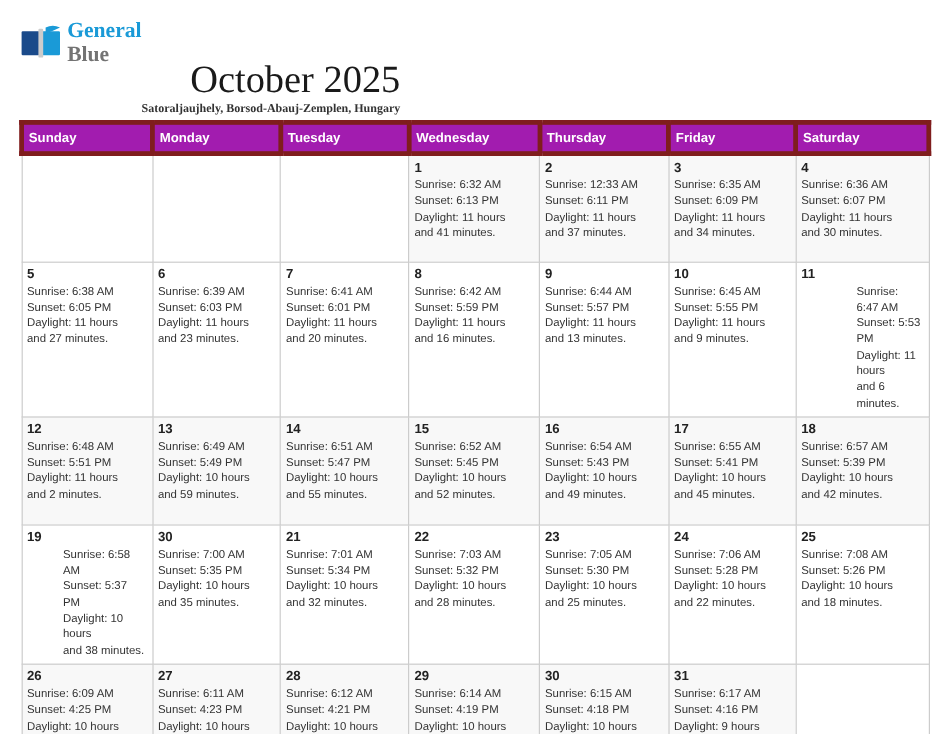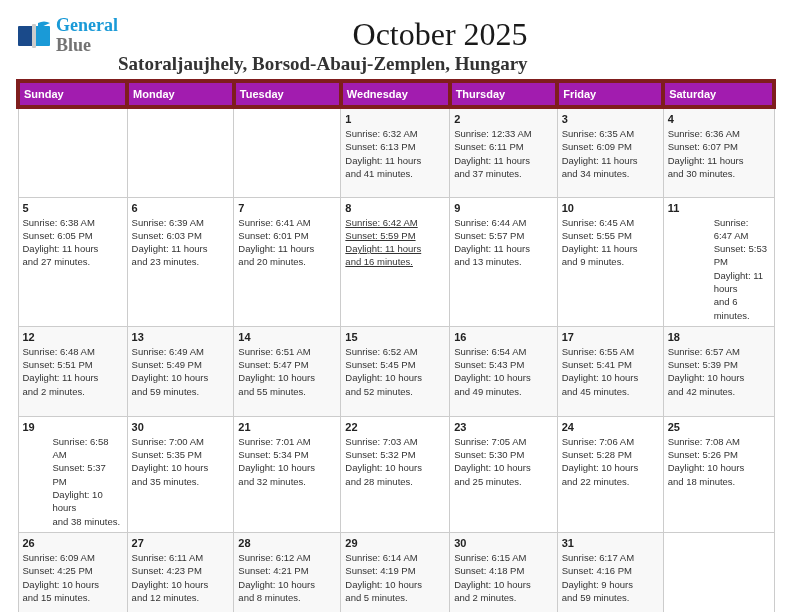--- a/index.html
+++ b/index.html
@@ -33,23 +33,24 @@
     }
     .logo-text span:first-child { color: #1a4a8a; }
     .logo-text span:last-child { color: #1a9ad7; }
     .title-block {
       text-align: right;
     }
     .month-title {
       font-size: 32px;
       color: #1a1a1a;
       font-weight: normal;
+      margin-top: 32px;
     }
     .location-title {
-      font-size: 19px;
+      font-size: 10px;
       color: #333;
       font-weight: bold;
     }
     table {
       width: 100%;
       border-collapse: collapse;
       font-size: 10px;
     }
     thead tr th {
       background: #a21caf;
@@ -176,21 +177,21 @@
         </td>
         <td>
           <span class="day-num">7</span>
           <div class="day-info" style="white-space: pre-line;">Sunrise: 6:41 AM
 Sunset: 6:01 PM
 Daylight: 11 hours
 and 20 minutes.</div>
         </td>
         <td>
           <span class="day-num">8</span>
-          <div class="day-info" style="white-space: pre-line; text-decoration: underline;">Sunrise: 6:42 AM
+          <div class="day-info" style="white-space: pre-line;">Sunrise: 6:42 AM
 Sunset: 5:59 PM
 Daylight: 11 hours
 and 16 minutes.</div>
         </td>
         <td>
           <span class="day-num">9</span>
           <div class="day-info" style="white-space: pre-line;">Sunrise: 6:44 AM
 Sunset: 5:57 PM
 Daylight: 11 hours
 and 13 minutes.</div>

